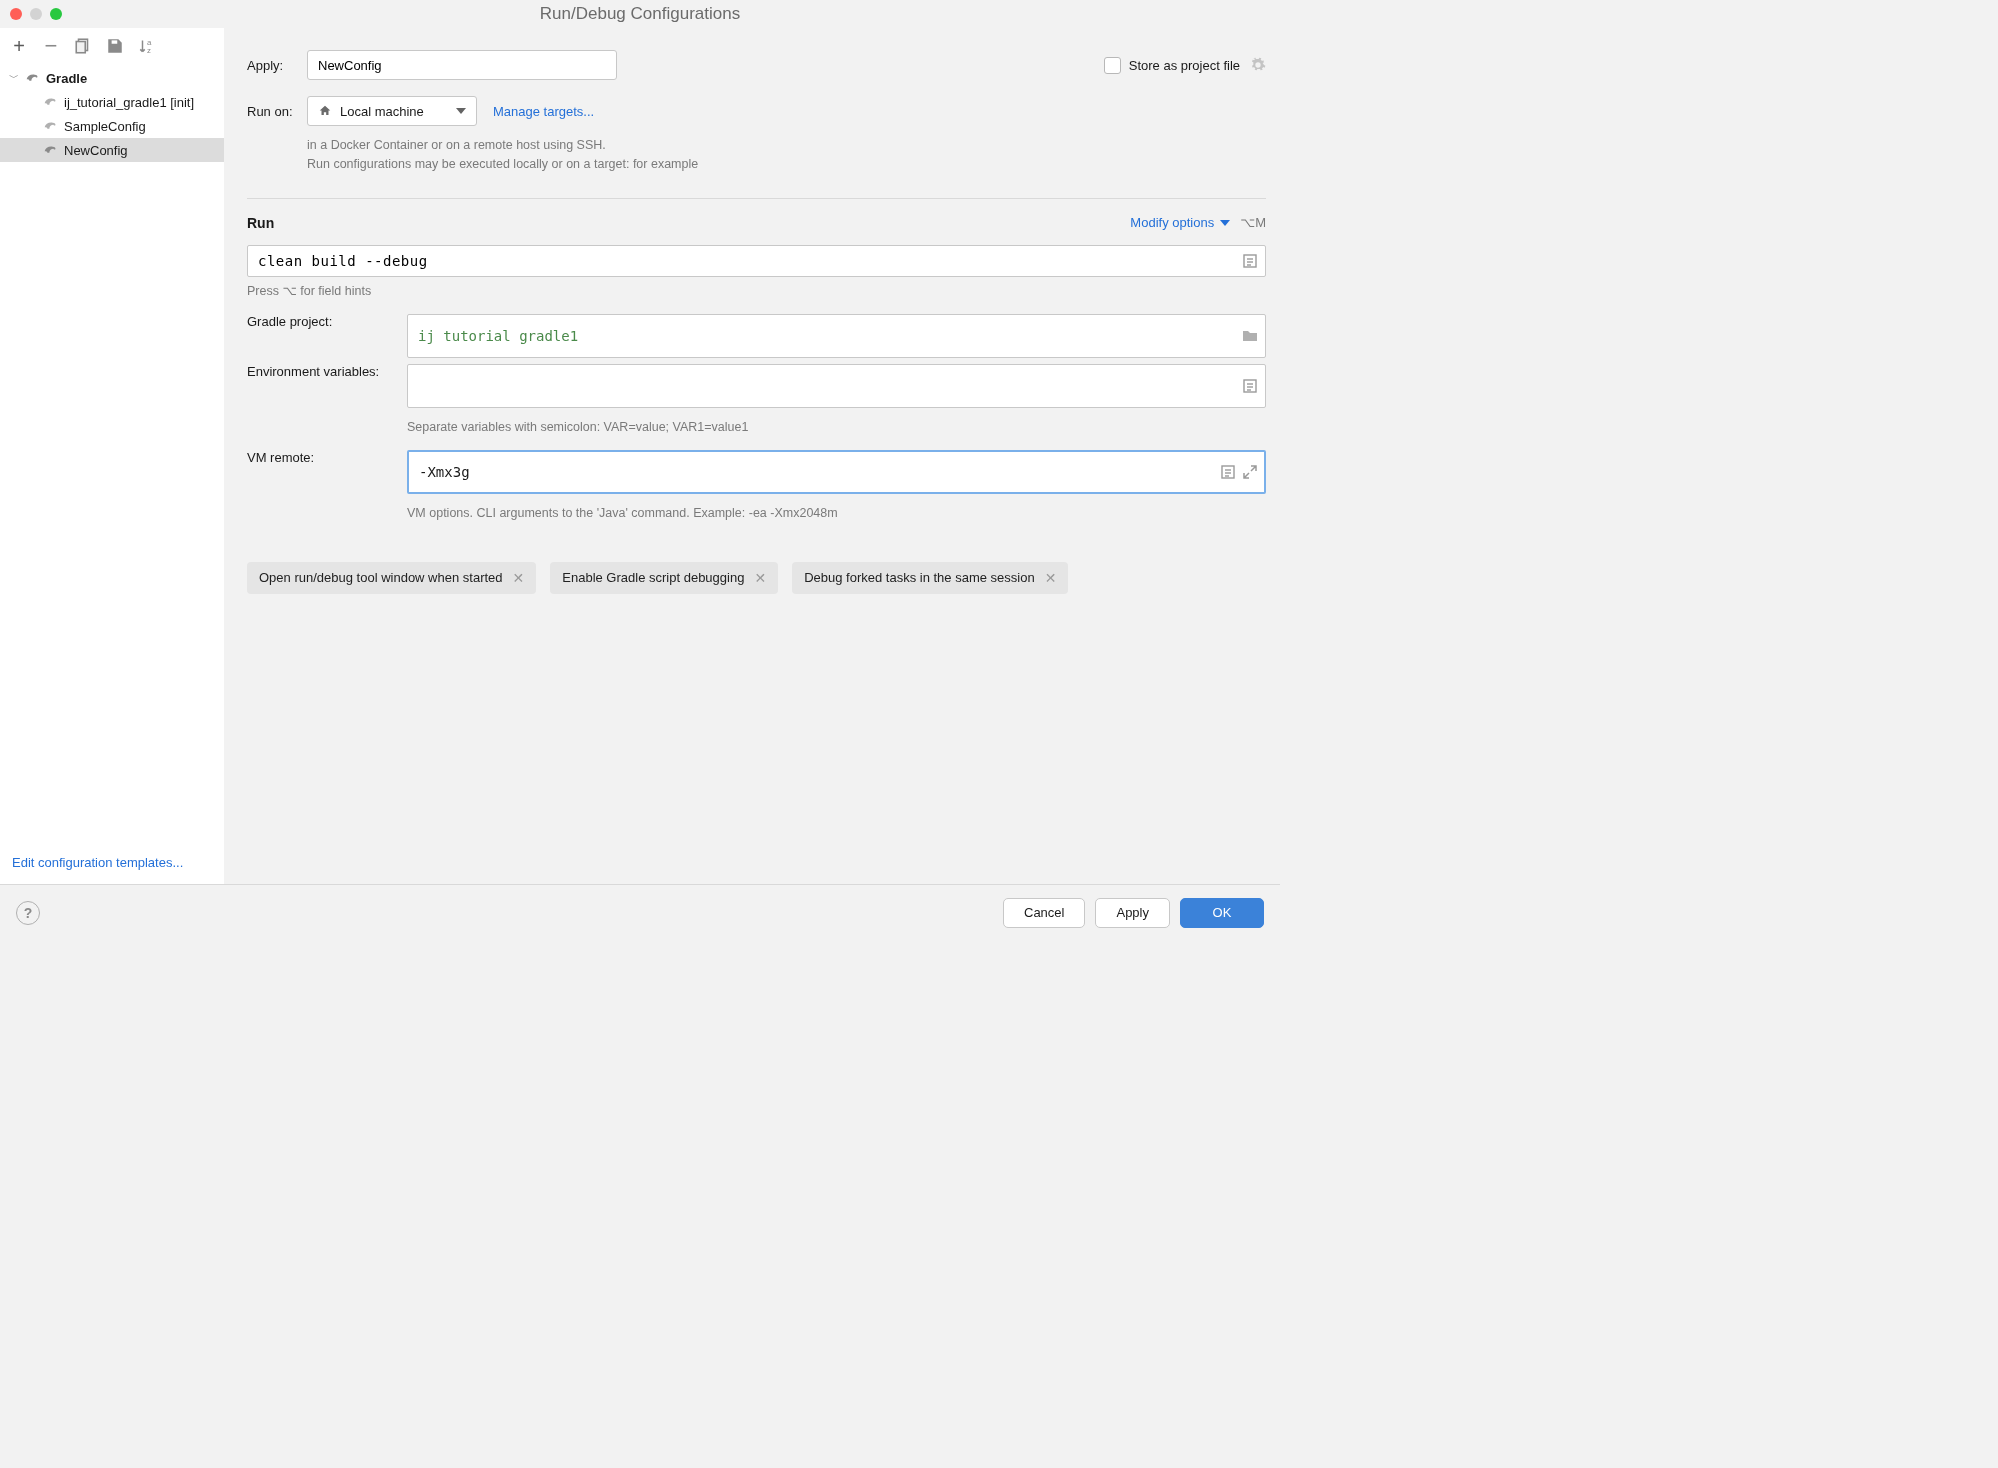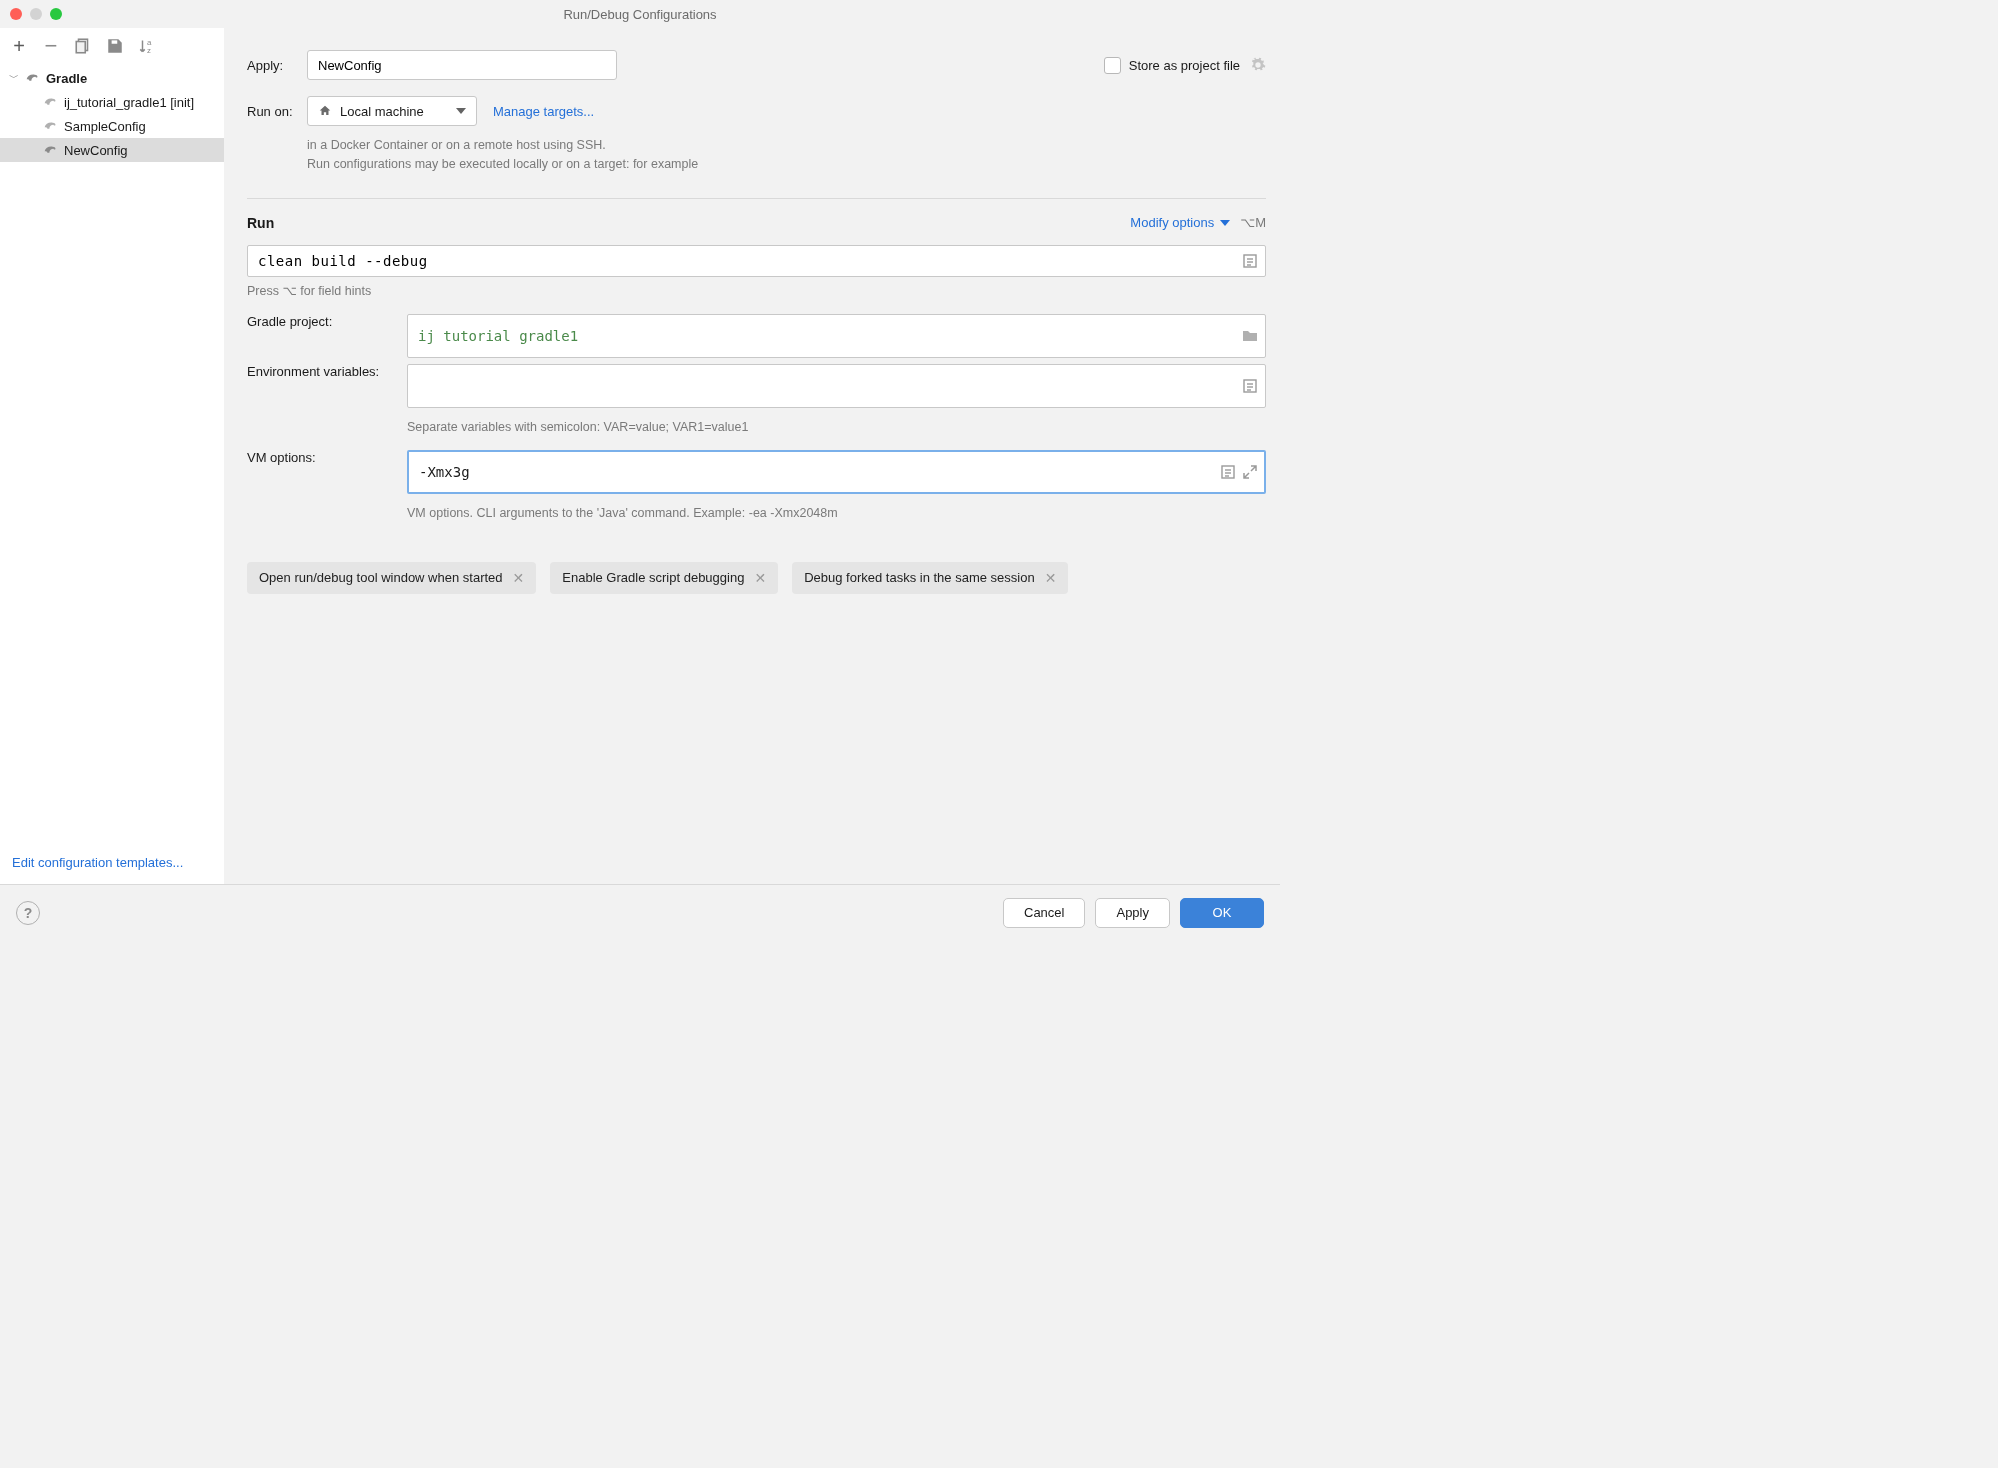--- a/index.html
+++ b/index.html
@@ -27,21 +27,21 @@
     background: #f2f2f2;
     padding: 0 10px;
   }
   .traffic-lights { display:flex; gap:8px; align-items:center; }
   .traffic-lights .dot { width:12px; height:12px; border-radius:50%; }
   .dot.red { background:#ff5f57; }
   .dot.yellow { background:#d3d3d3; }
   .dot.green { background:#28c840; }
   .titlebar .title {
     position:absolute; left:0; right:0; text-align:center;
-    color:#6b6b6b; font-size:13px;
+    color:#6b6b6b; font-size:17px;
   }
   .body-row { flex:1; display:flex; min-height:0; }
   .sidebar {
     width: 225px;
     display:flex; flex-direction:column;
     background:#fff;
     border-right:1px solid #f2f2f2;
   }
   .sidebar-toolbar {
     height:36px;
@@ -345,21 +345,21 @@
                 <line x1="5" y1="6" x2="11" y2="6"></line>
                 <line x1="5" y1="9" x2="11" y2="9"></line>
                 <line x1="5" y1="12" x2="9" y2="12"></line>
               </svg>
           </span>
         </div>
       </div>
       <div class="subhint">Separate variables with semicolon: VAR=value; VAR1=value1</div>
 
       <div class="kvrow">
-        <div class="klabel">VM options:</div>
+        <div class="klabel">VM remote:</div>
         <div class="kfield">
           <input class="text-field mono focus-field" style="color: rgb(26, 26, 26);" value="-Xmx3g">
           <span class="trail-icon" style="right:8px">
             <svg viewBox="0 0 16 16" fill="none" stroke="#9a9a9a" stroke-width="1.5">
                 <path d="M9 2h5v5M7 14H2V9M14 2l-5 5M2 14l5-5"></path>
               </svg>
           </span>
           <span class="trail-icon trail-icon2">
             <svg viewBox="0 0 16 16" fill="none" stroke="#9a9a9a" stroke-width="1.4">
                 <rect x="2" y="2" width="12" height="12"></rect>

